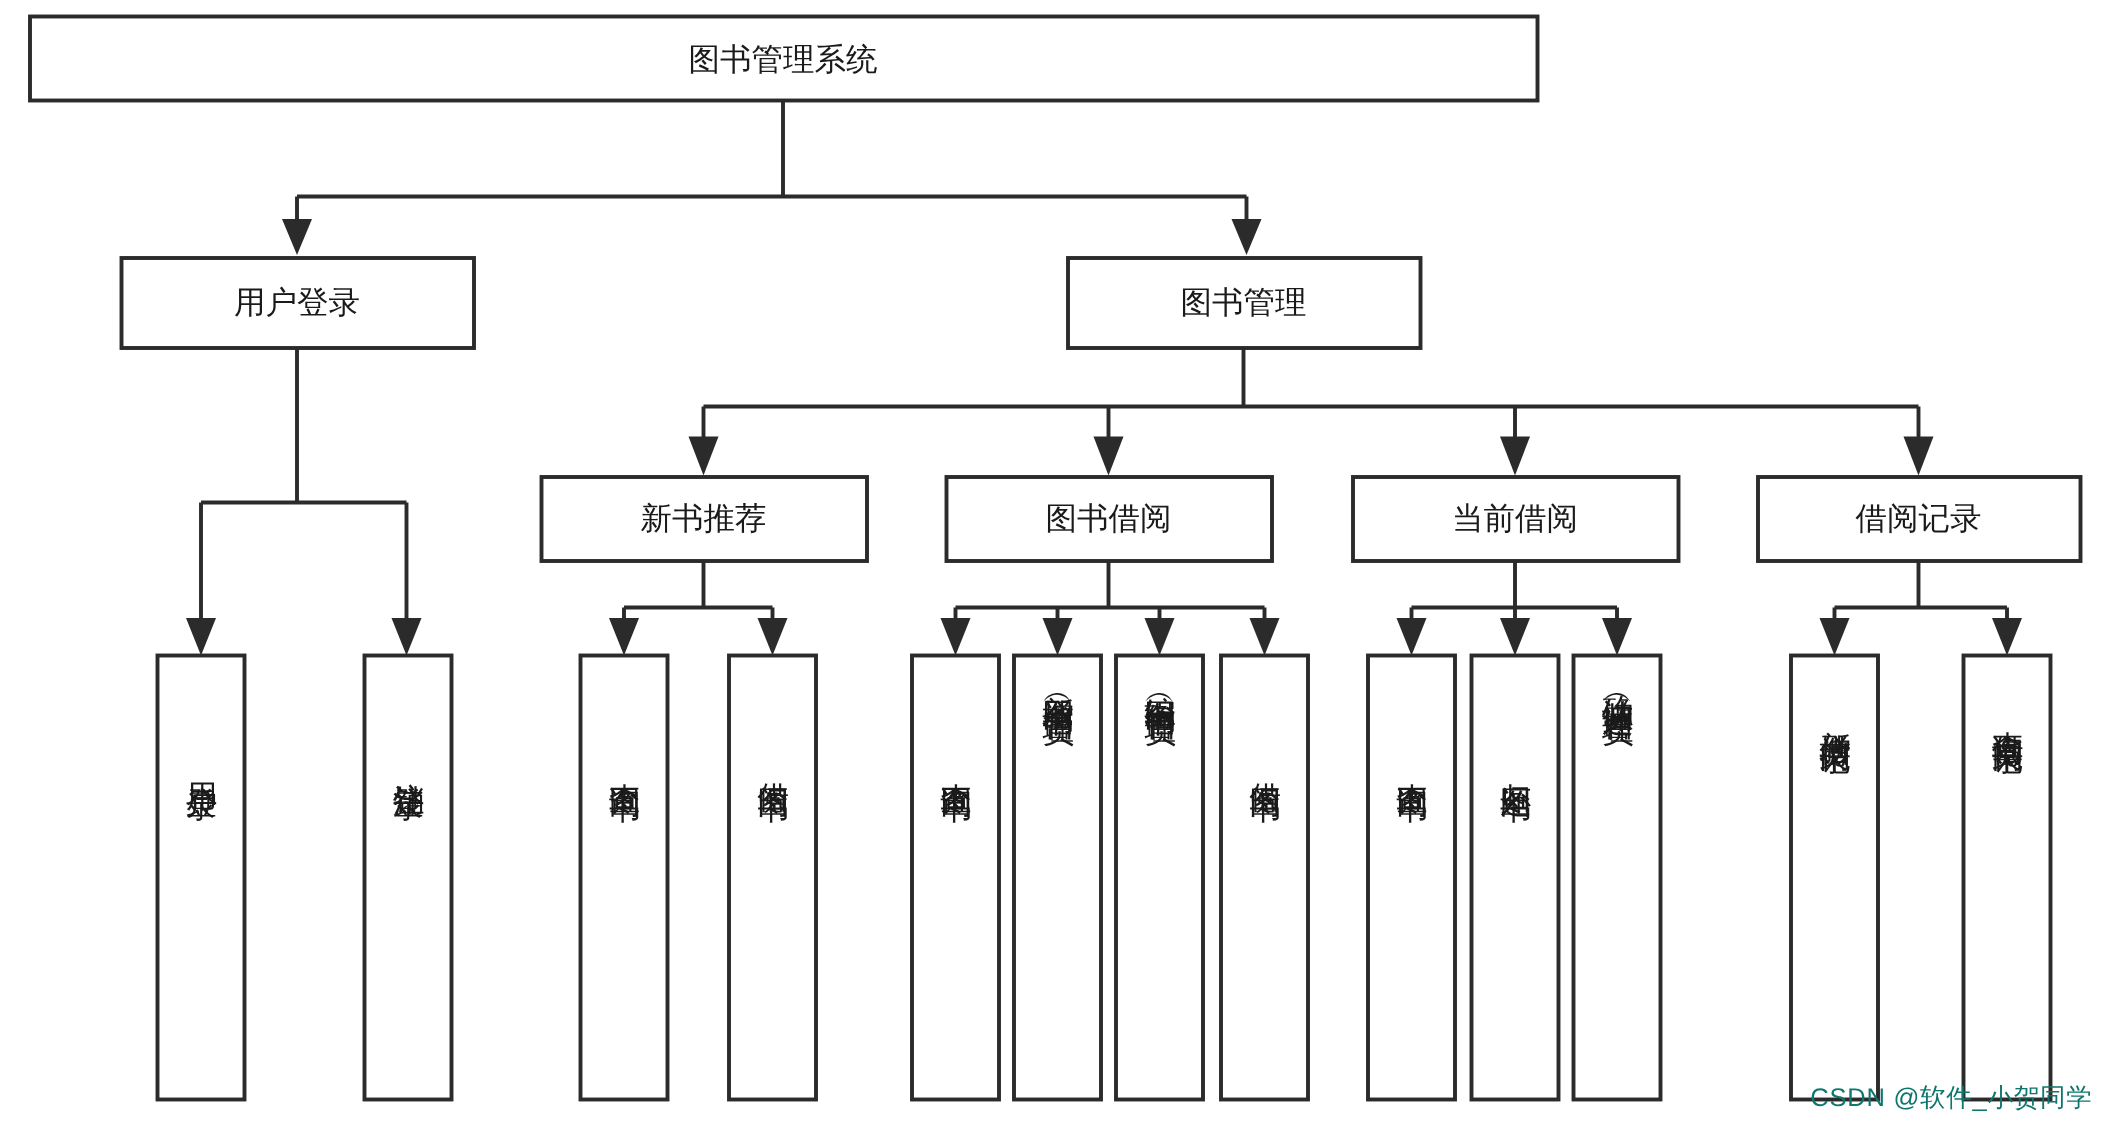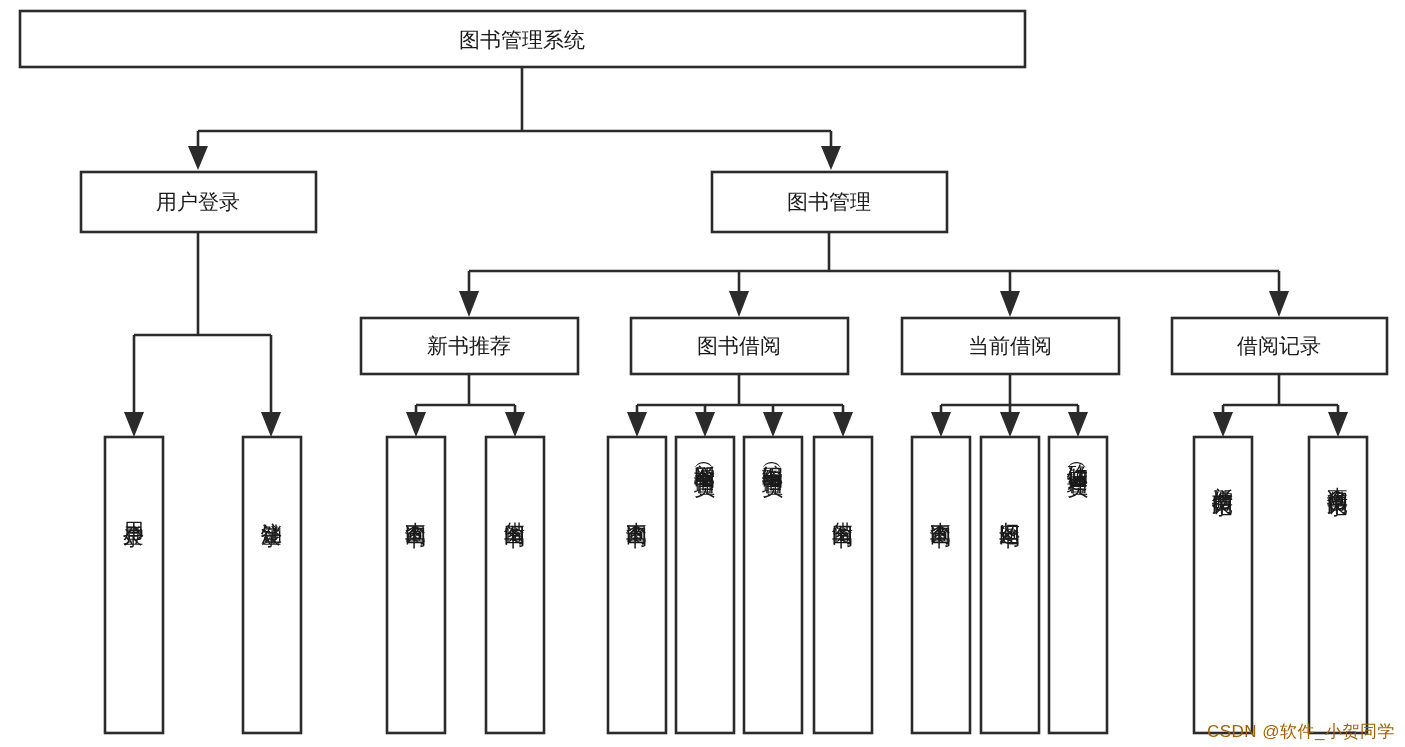--- a/index.html
+++ b/index.html
@@ -49,21 +49,21 @@
     text-orientation: upright;
     letter-spacing: 2px;
     white-space: pre;
   }
   .watermark {
     position: absolute;
     right: 10px;
     bottom: 4px;
     font-family: "Liberation Sans", "DejaVu Sans", sans-serif;
     font-size: 17px;
-    color: #a16207;
+    color: #0f766e;
     letter-spacing: 0.5px;
     pointer-events: none;
     user-select: none;
   }
 </style>
 </head>
 <body>
 
 <svg id="diagram" viewBox="0 0 1405 747" xmlns="http://www.w3.org/2000/svg">
 

